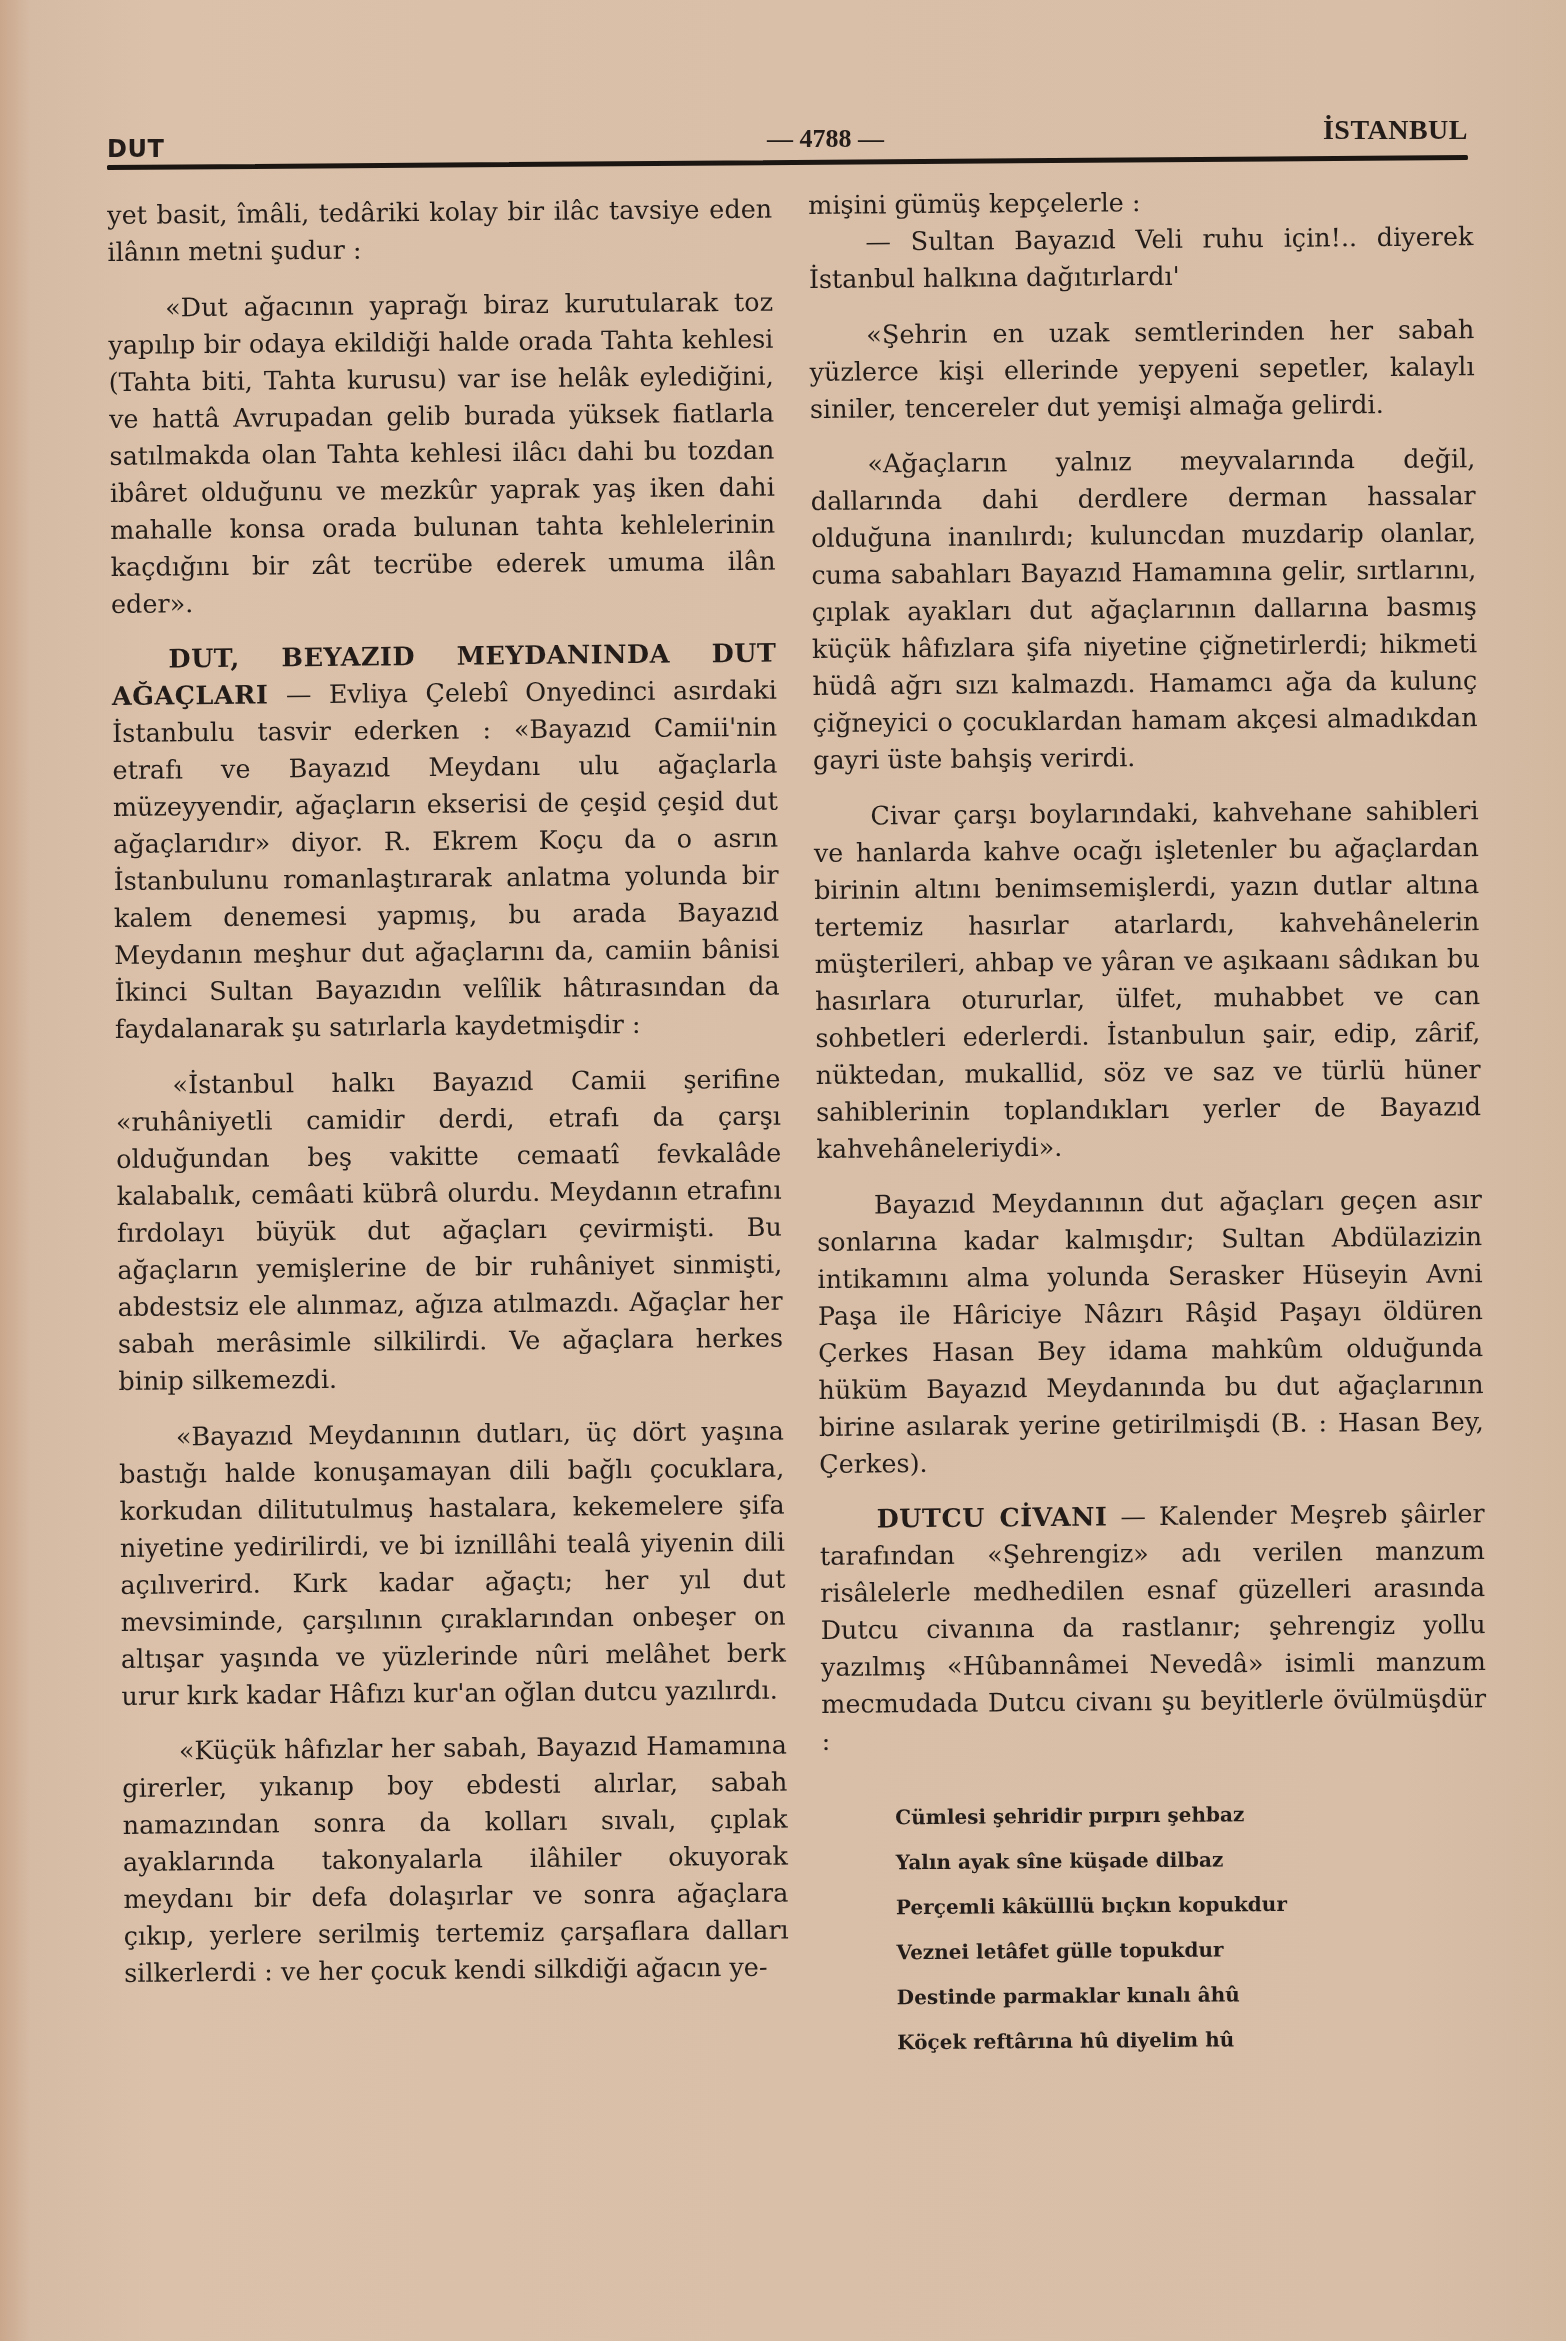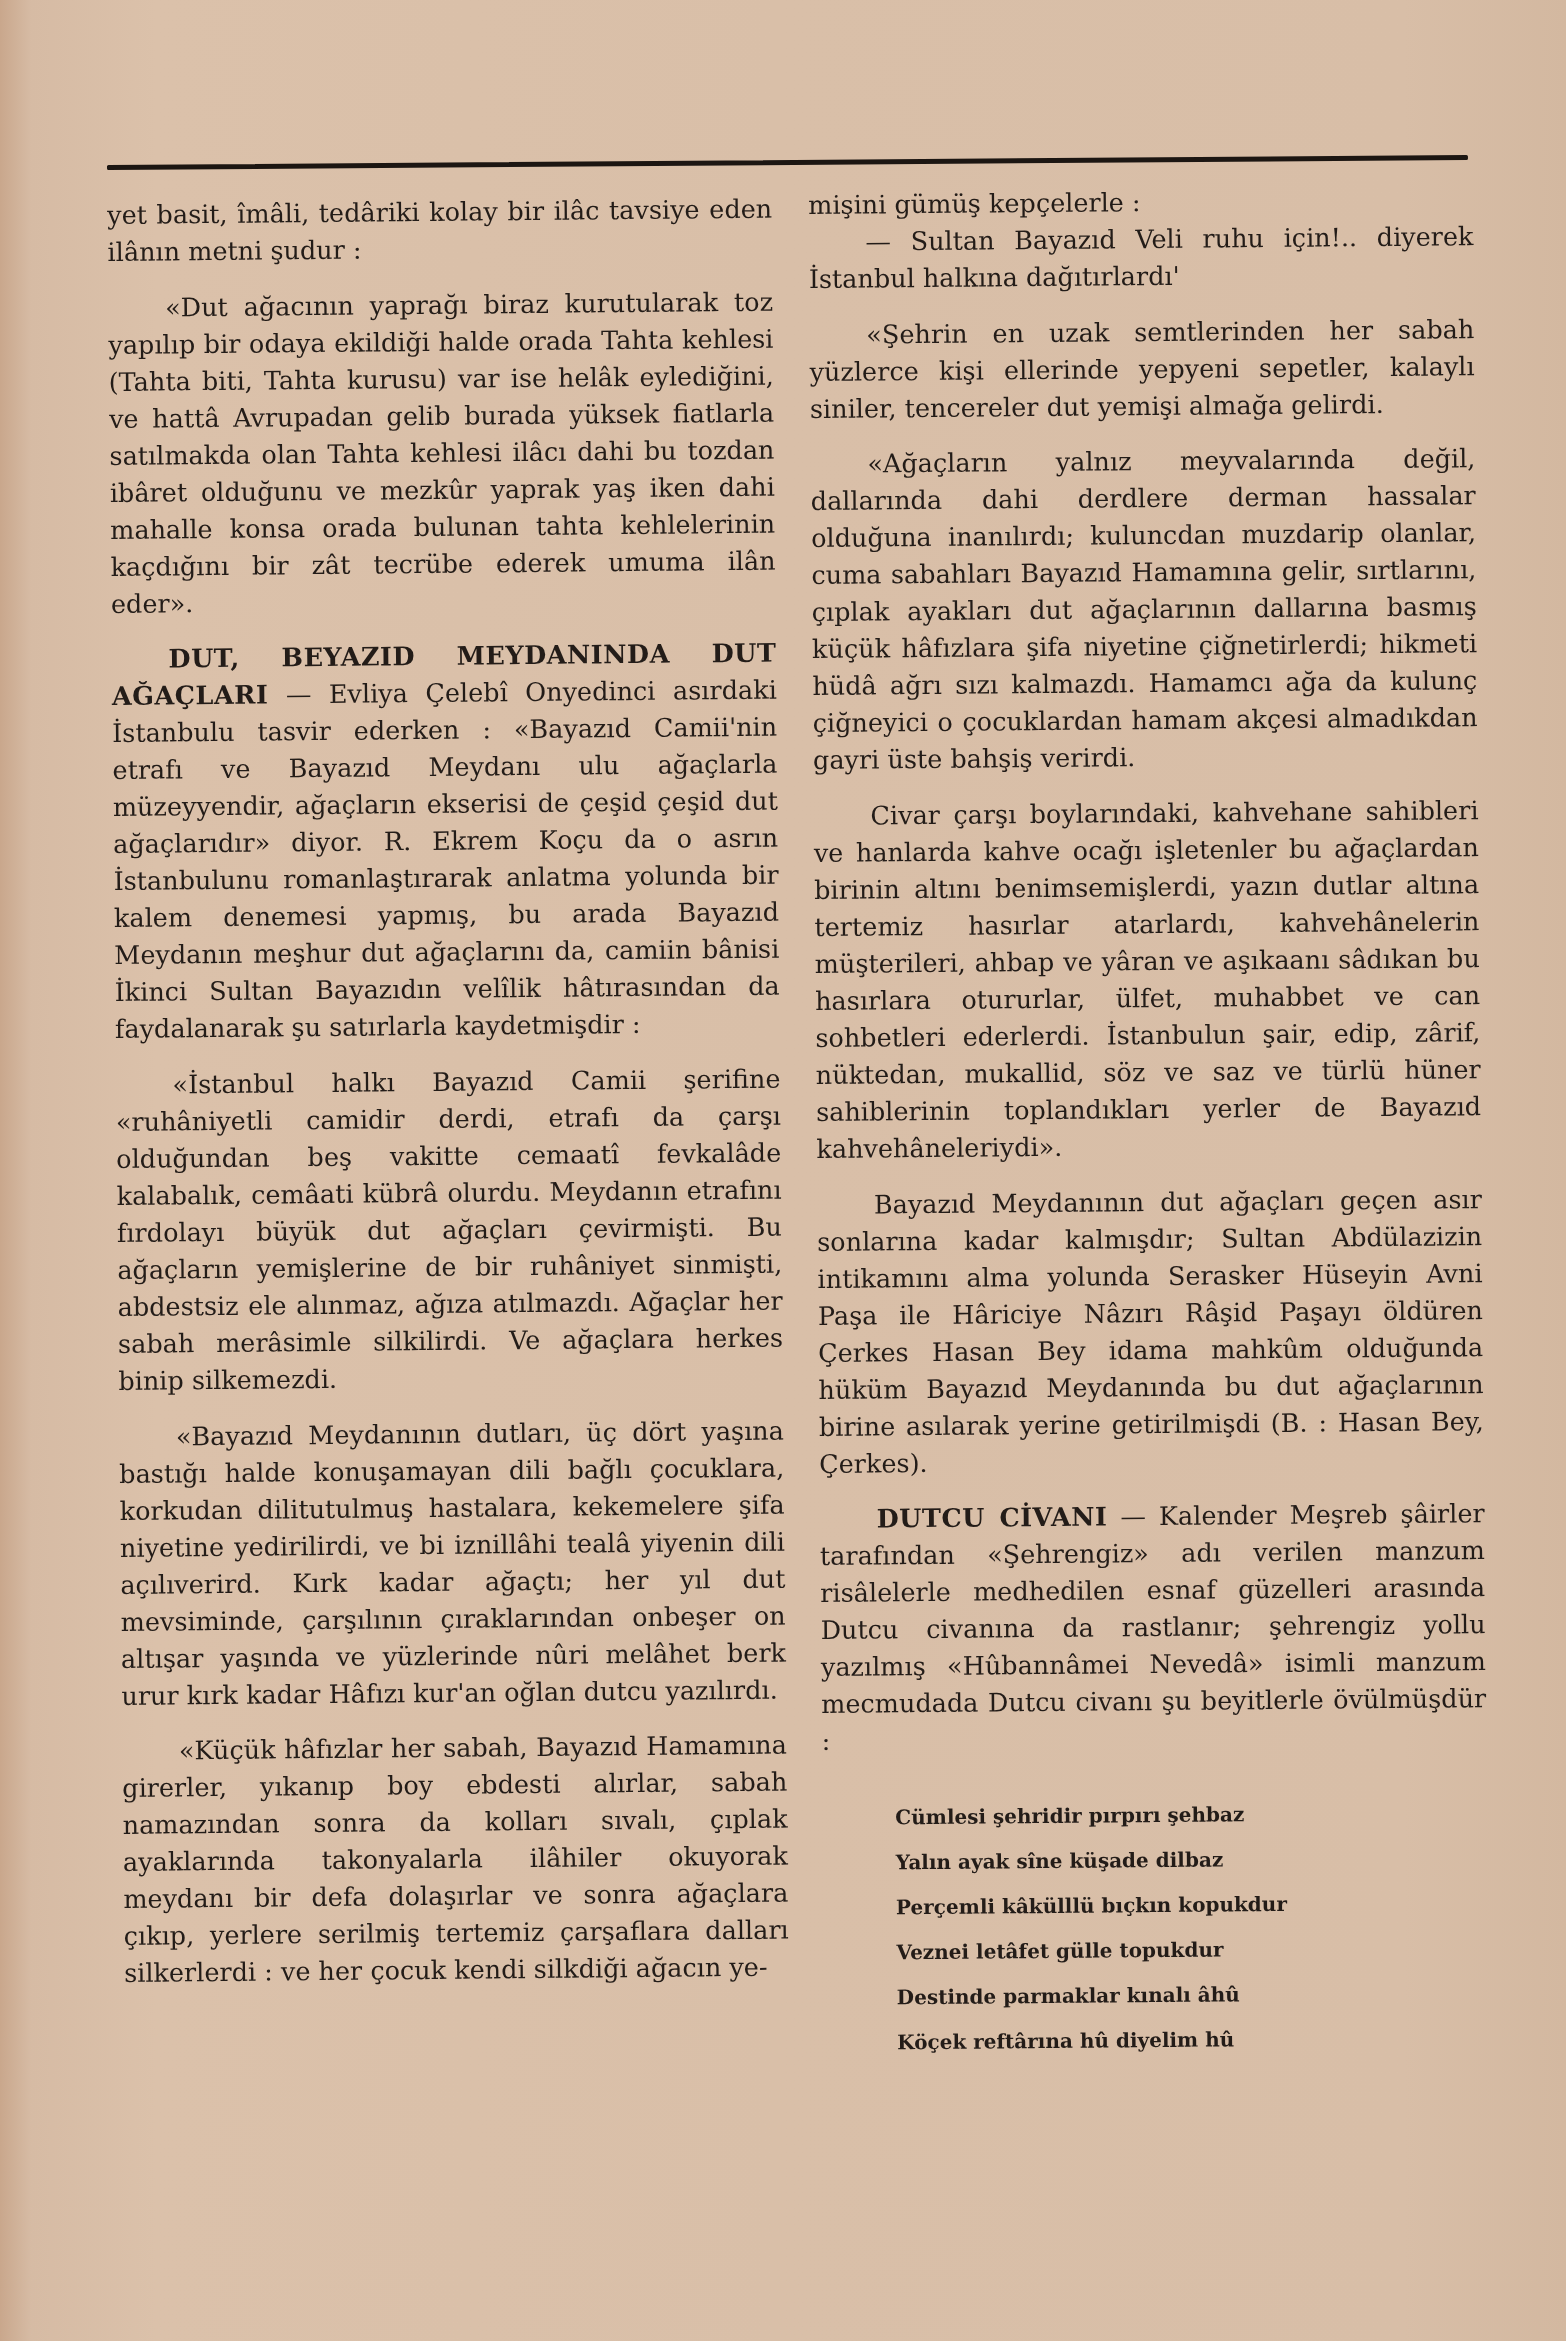--- a/index.html
+++ b/index.html
@@ -24,20 +24,25 @@
   .para.tight { margin-bottom:0; }
   .head { font-weight:bold; letter-spacing:0.5px; }
   .poem { margin:36px 0 0 73px; font-family:"DejaVu Serif",serif; font-weight:bold; font-size:20px; line-height:45px; text-align:left; }
   .poem div { white-space:nowrap; }
 </style>
 </head>
 <body>
 
 <div class="page">
 
+  <div class="running-head">
+    <span class="rh-left">DUT</span>
+    <span class="rh-center">— 4788 —</span>
+    <span class="rh-right">İSTANBUL</span>
+  </div>
   <div class="rule"></div>
 
   <div class="col col-left">
     <p class="para noindent">yet basit, îmâli, tedâriki kolay bir ilâc tavsiye eden ilânın metni şudur :</p>
     <p class="para">«Dut ağacının yaprağı biraz kurutularak toz yapılıp bir odaya ekildiği halde orada Tahta kehlesi (Tahta biti, Tahta kurusu) var ise helâk eylediğini, ve hattâ Avrupadan gelib burada yüksek fiatlarla satılmakda olan Tahta kehlesi ilâcı dahi bu tozdan ibâret olduğunu ve mezkûr yaprak yaş iken dahi mahalle konsa orada bulunan tahta kehlelerinin kaçdığını bir zât tecrübe ederek umuma ilân eder».</p>
     <p class="para"><span class="head">DUT, BEYAZID MEYDANINDA DUT AĞAÇLARI</span><span> — Evliya Çelebî Onyedinci asırdaki İstanbulu tasvir ederken : «Bayazıd Camii'nin etrafı ve Bayazıd Meydanı ulu ağaçlarla müzeyyendir, ağaçların ekserisi de çeşid çeşid dut ağaçlarıdır» diyor. R. Ekrem Koçu da o asrın İstanbulunu romanlaştırarak anlatma yolunda bir kalem denemesi yapmış, bu arada Bayazıd Meydanın meşhur dut ağaçlarını da, camiin bânisi İkinci Sultan Bayazıdın velîlik hâtırasından da faydalanarak şu satırlarla kaydetmişdir :</span></p>
     <p class="para">«İstanbul halkı Bayazıd Camii şerifine «ruhâniyetli camidir derdi, etrafı da çarşı olduğundan beş vakitte cemaatî fevkalâde kalabalık, cemâati kübrâ olurdu. Meydanın etrafını fırdolayı büyük dut ağaçları çevirmişti. Bu ağaçların yemişlerine de bir ruhâniyet sinmişti, abdestsiz ele alınmaz, ağıza atılmazdı. Ağaçlar her sabah merâsimle silkilirdi. Ve ağaçlara herkes binip silkemezdi.</p>
     <p class="para">«Bayazıd Meydanının dutları, üç dört yaşına bastığı halde konuşamayan dili bağlı çocuklara, korkudan dilitutulmuş hastalara, kekemelere şifa niyetine yedirilirdi, ve bi iznillâhi tealâ yiyenin dili açılıverird. Kırk kadar ağaçtı; her yıl dut mevsiminde, çarşılının çıraklarından onbeşer on altışar yaşında ve yüzlerinde nûri melâhet berk urur kırk kadar Hâfızı kur'an oğlan dutcu yazılırdı.</p>
     <p class="para">«Küçük hâfızlar her sabah, Bayazıd Hamamına girerler, yıkanıp boy ebdesti alırlar, sabah namazından sonra da kolları sıvalı, çıplak ayaklarında takonyalarla ilâhiler okuyorak meydanı bir defa dolaşırlar ve sonra ağaçlara çıkıp, yerlere serilmiş tertemiz çarşaflara dalları silkerlerdi : ve her çocuk kendi silkdiği ağacın ye-</p>
   </div>

